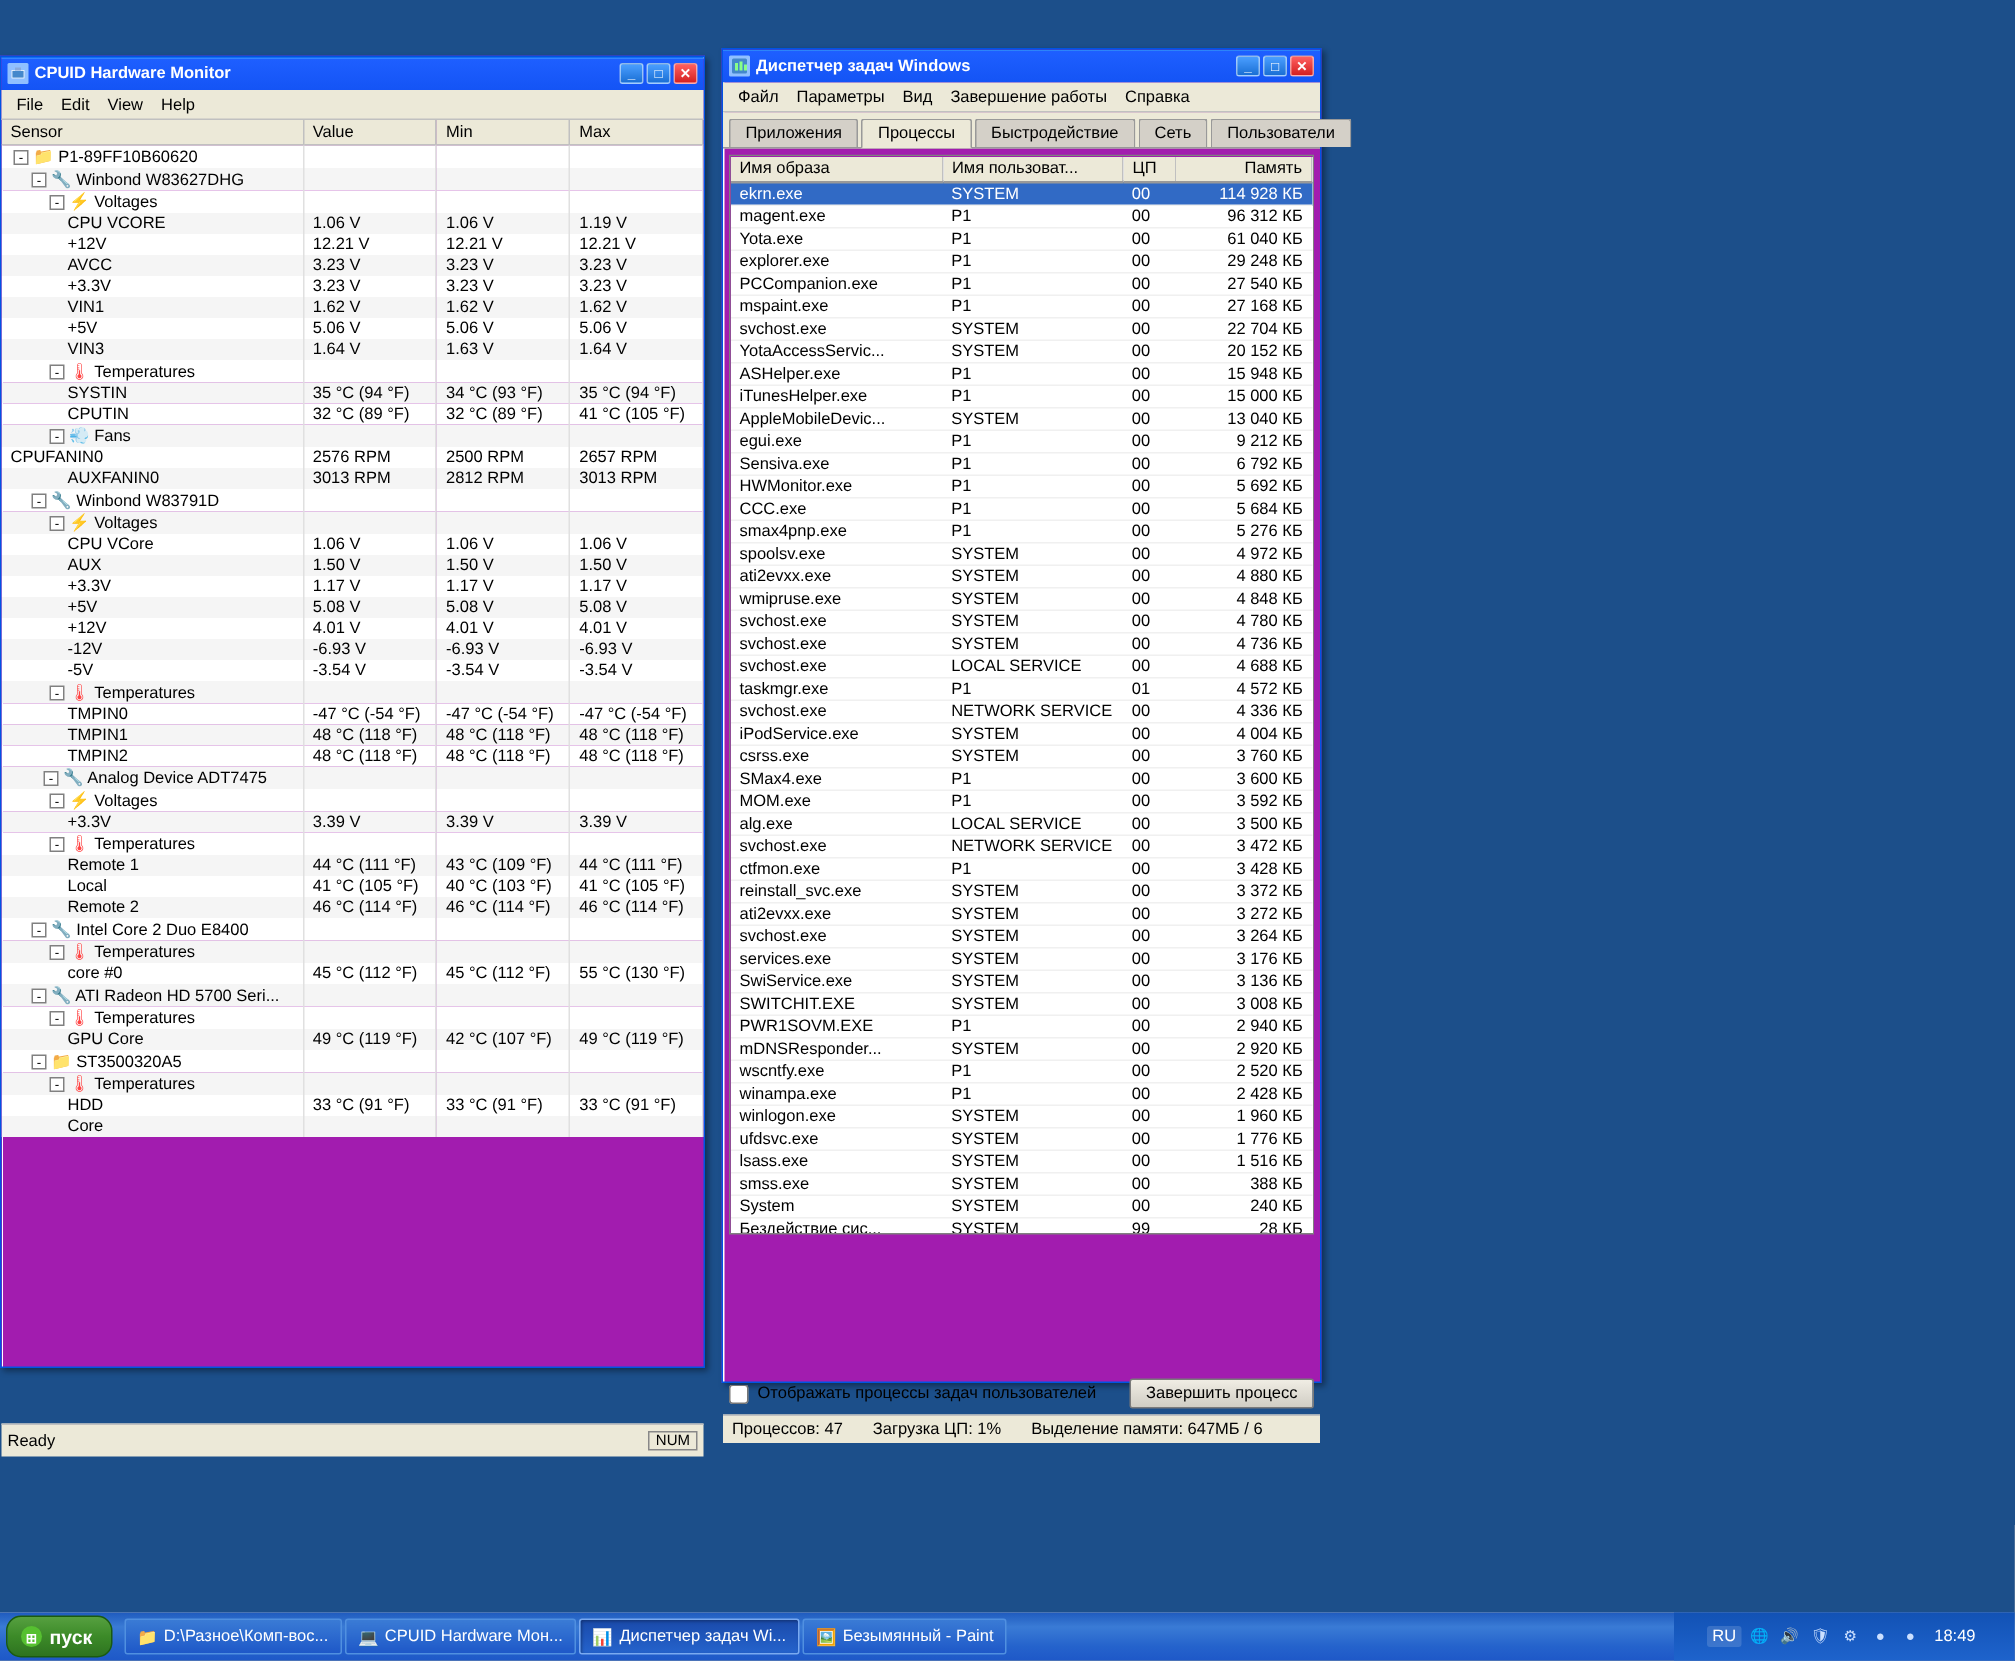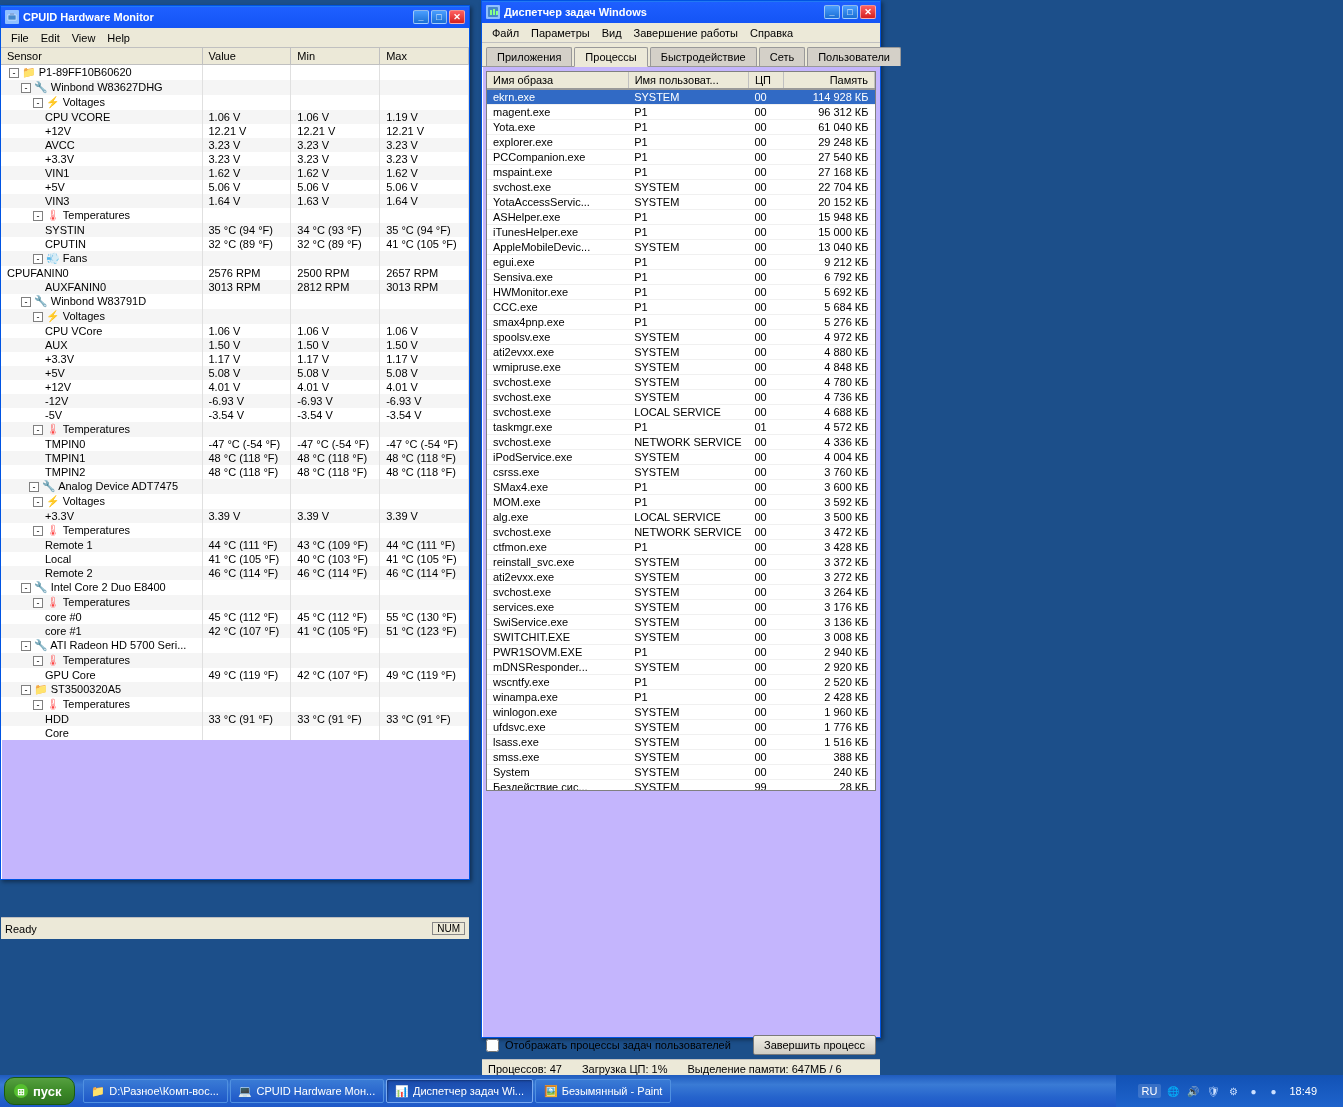--- a/index.html
+++ b/index.html
@@ -10,22 +10,23 @@
       width: 1343px;
       height: 1107px;
       overflow: hidden;
       position: relative;
     }
 
     
     .window {
       position: absolute;
       border: 1px solid #0054e3;
-      background: #c4b5fd;
+      background: #a21caf;
       box-shadow: inset 1px 1px 0 #fff, 2px 2px 4px rgba(0,0,0,0.4);
+      margin-top: 32px;
     }
 
     .title-bar {
       height: 22px;
       background: linear-gradient(to bottom, #0058e6 0%, #3a93ff 4%, #1e5fff 6%, #1454f5 100%);
       display: flex;
       align-items: center;
       padding: 0 4px;
       user-select: none;
     }
@@ -146,21 +147,21 @@
       align-items: center;
       padding: 0 4px;
       font-size: 11px;
     }
 
     
     .taskmgr-window {
       top: 0px;
       left: 481px;
       width: 400px;
-      height: 1038px;
+      height: 890px;
     }
 
     .tab-bar {
       background: #ece9d8;
       display: flex;
       padding: 4px 4px 0 4px;
       border-bottom: 1px solid #999;
     }
 
     .tab {
@@ -667,26 +668,20 @@
     </td>
     <td></td>
     <td></td>
     <td></td>
             </tr>
             <tr>
               <td style="padding-left:44px">core #0</td>
     <td>45 °C (112 °F)</td>
     <td>45 °C (112 °F)</td>
     <td>55 °C (130 °F)</td>
-            </tr>
-            <tr>
-              <td style="padding-left:44px">core #1</td>
-    <td>42 °C (107 °F)</td>
-    <td>41 °C (105 °F)</td>
-    <td>51 °C (123 °F)</td>
             </tr>
             <tr>
               <td style="padding-left:20px">
       <span class="tree-icon">-</span><span style="color:#888">🔧</span> ATI Radeon HD 5700 Seri...
     </td>
     <td></td>
     <td></td>
     <td></td>
             </tr>
             <tr>

